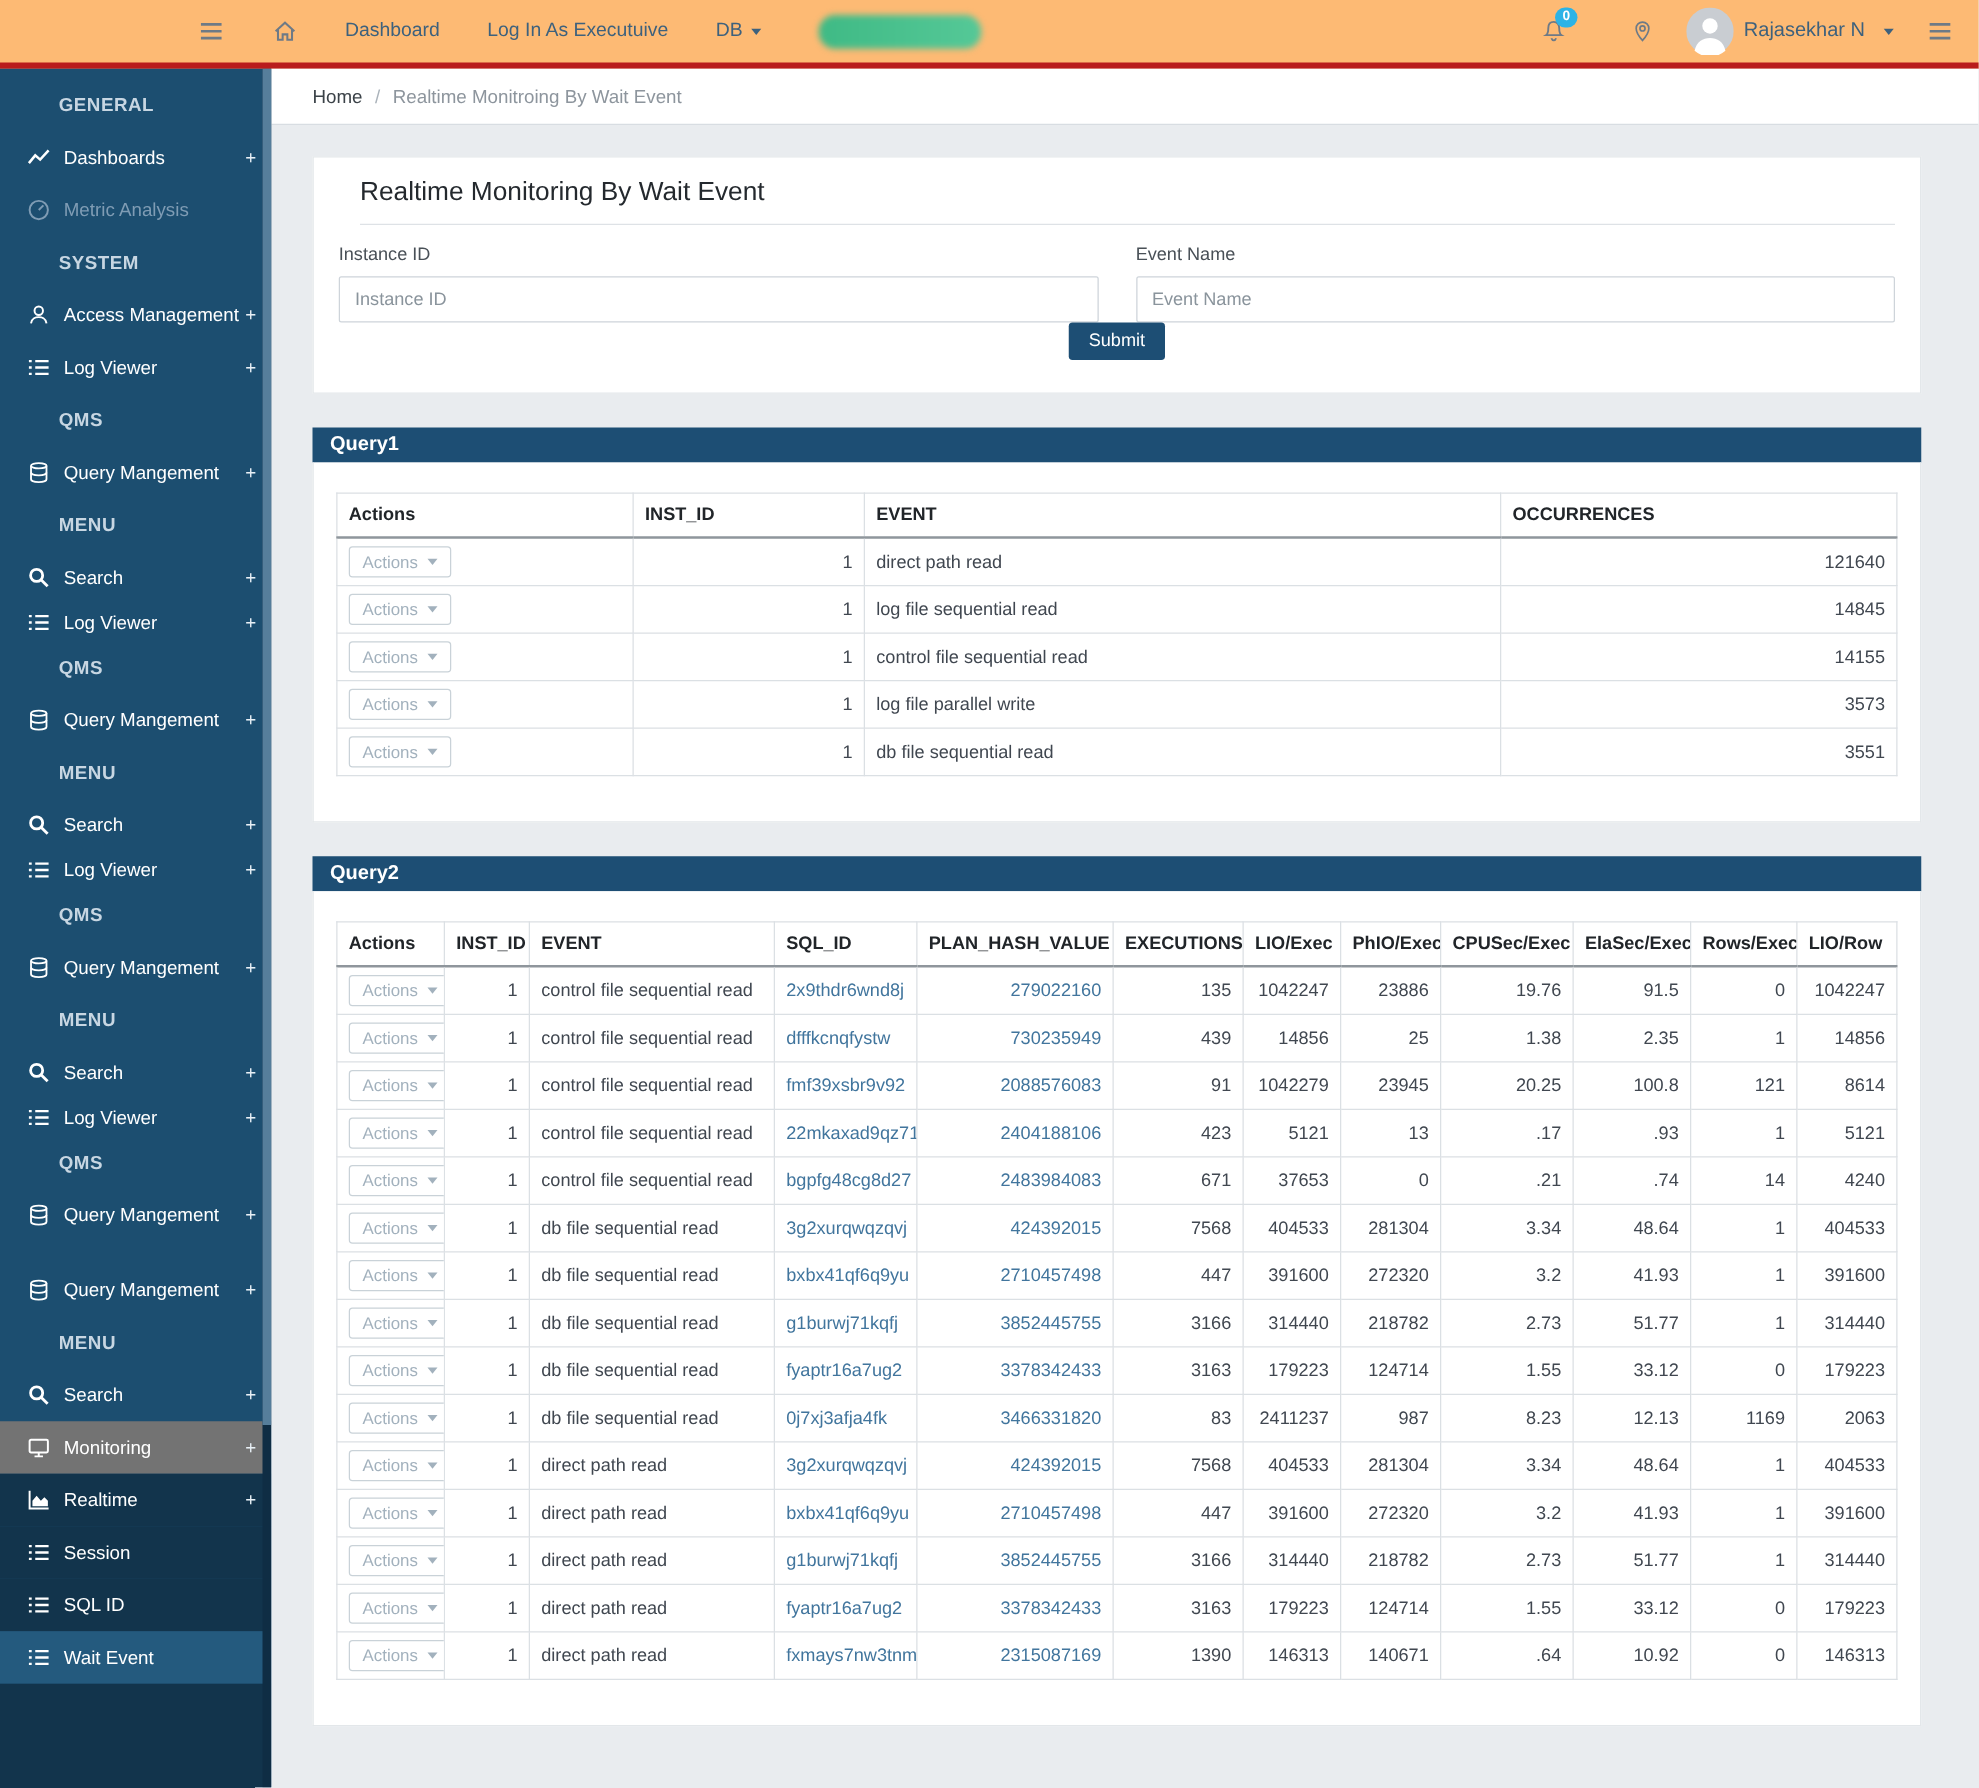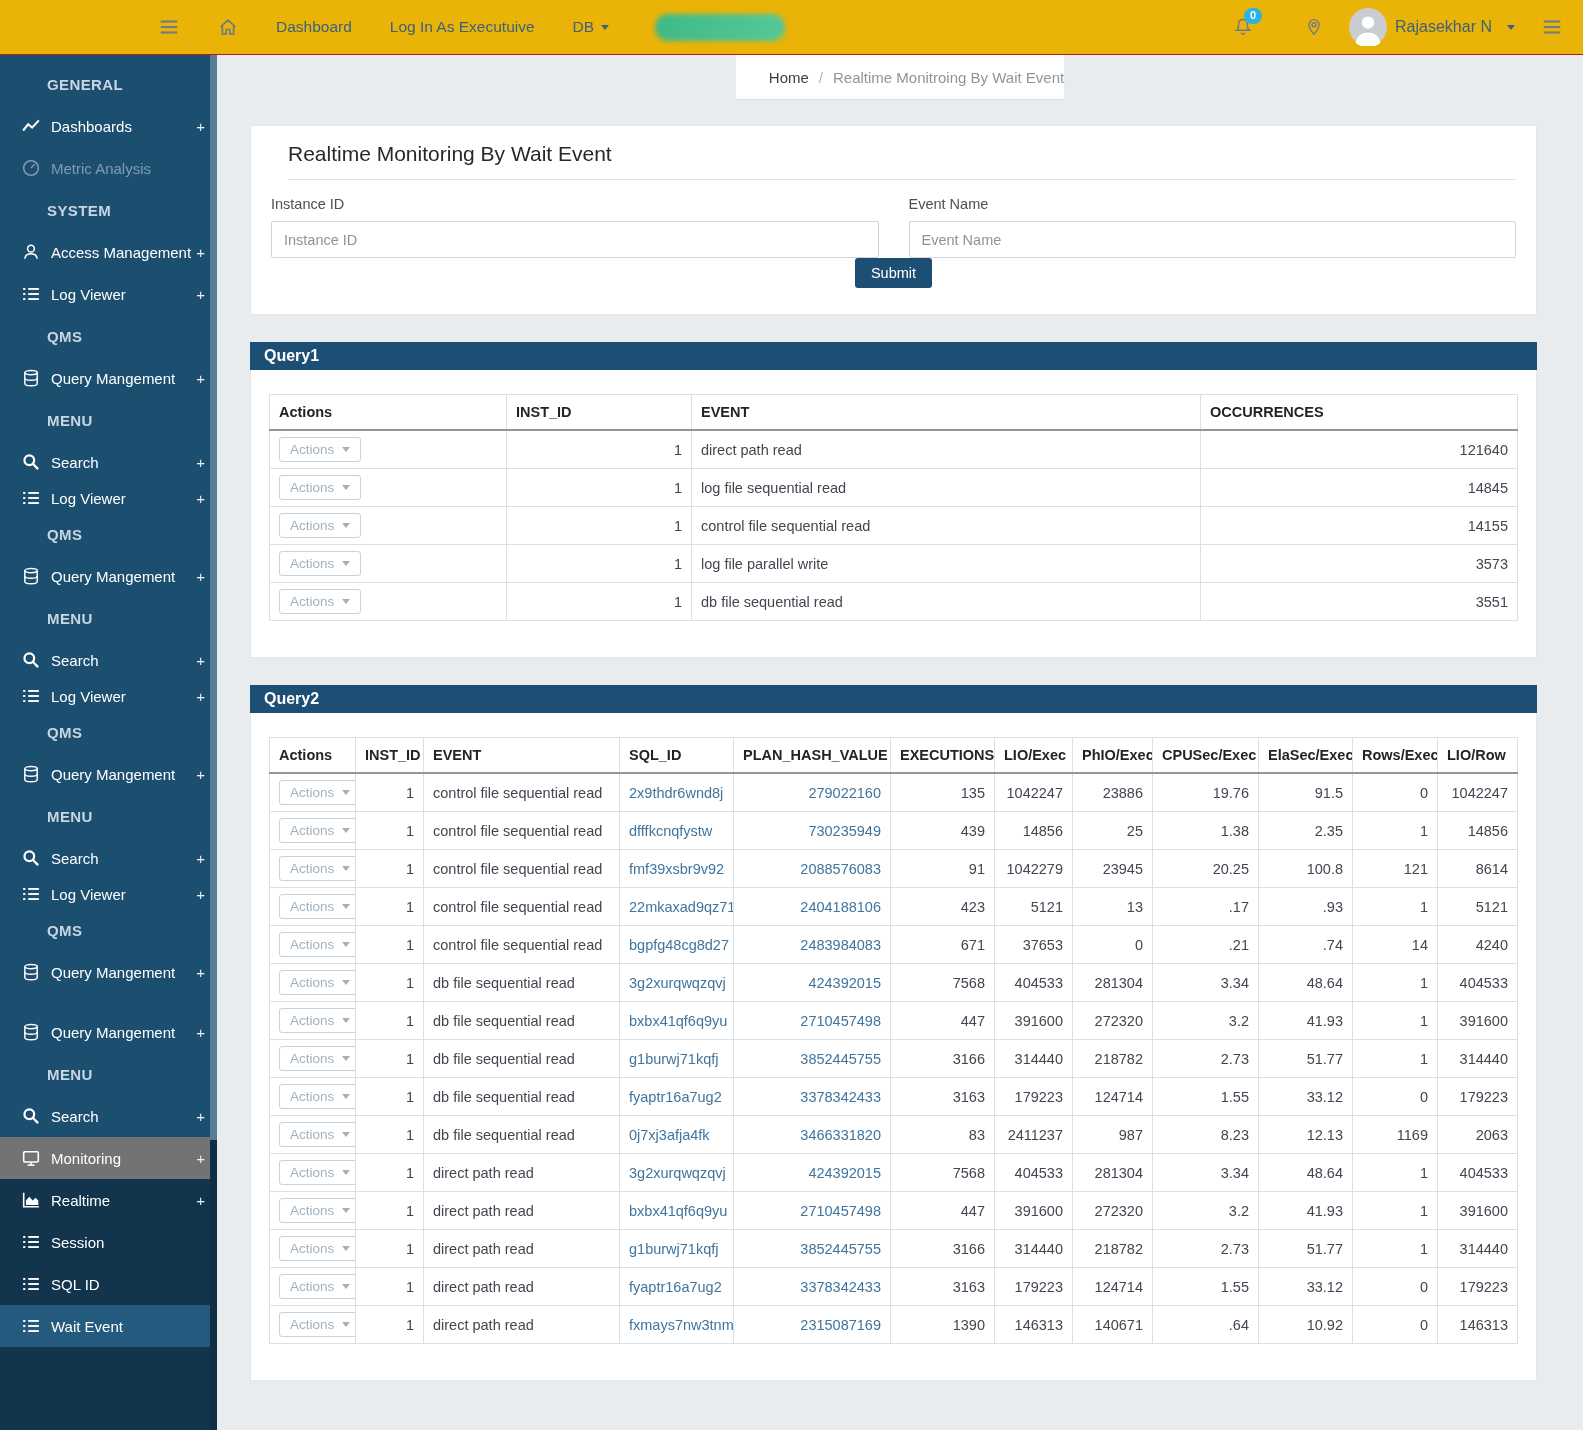--- a/index.html
+++ b/index.html
@@ -9,22 +9,22 @@
     display:grid;
     grid-template-rows:55px 1375px;
     grid-template-columns:217px 1366px;
     background:#e9ecef;
     color:#3c434b;
   }
 
   
   .navbar {
     grid-column:1 / 3;
-    background:#eab308;
-    border-bottom:1px solid #b91c1c;
+    background:#fdba74;
+    border-bottom:5px solid #b91c1c;
     display:flex; align-items:center;
     padding:0 20px 0 158px;
   }
   .nav-left { display:flex; align-items:center; gap:38px; flex:1; }
   .nav-icon-btn { color:#6e7a86; display:inline-flex; align-items:center; cursor:pointer; }
   .nav-link { color:#3d617d; font-size:15.5px; text-decoration:none; display:inline-flex; align-items:center; cursor:pointer; }
   .caret {
     display:inline-block; width:0; height:0;
     border-left:4px solid transparent; border-right:4px solid transparent;
     border-top:5px solid currentColor; margin-left:7px;
@@ -65,21 +65,21 @@
   .nav-row[data-variant="item-active"] { background:#245a7e; }
   .nav-icon { width:18px; height:18px; margin-right:11px; display:inline-flex; color:#fff; flex:0 0 auto; }
   .nav-icon svg { width:18px; height:18px; }
   .nav-label { flex:1; font-size:15px; }
   .nav-plus { font-size:15px; color:#e8f0f6; }
   .sidebar-fill { flex:1; background:#12344c; }
   .sidebar-scrollbar { position:absolute; right:0; top:0; width:7px; height:100%; background:#0f2d44; }
   .sidebar-thumb { position:absolute; top:0; left:0; width:7px; height:1085px; background:#567e9b; }
 
   
-  .main { background:#e9ecef; display:flex; flex-direction:column; overflow:hidden;align-items:center; }
+  .main { background:#e9ecef; display:flex; flex-direction:column; overflow:hidden; }
   .breadcrumb-bar {
     background:#fff; border-bottom:1px solid #d8dde2;
     height:45px; display:flex; align-items:center; padding-left:33px;
     font-size:15px; flex:0 0 auto;
   }
   .crumb-home { color:#3b4248; text-decoration:none; cursor:pointer; }
   .crumb-sep { color:#aab2ba; margin:0 10px; }
   .crumb-current { color:#8d959d; }
 
   .content { padding:25px 46px 0 33px; flex:1; }

